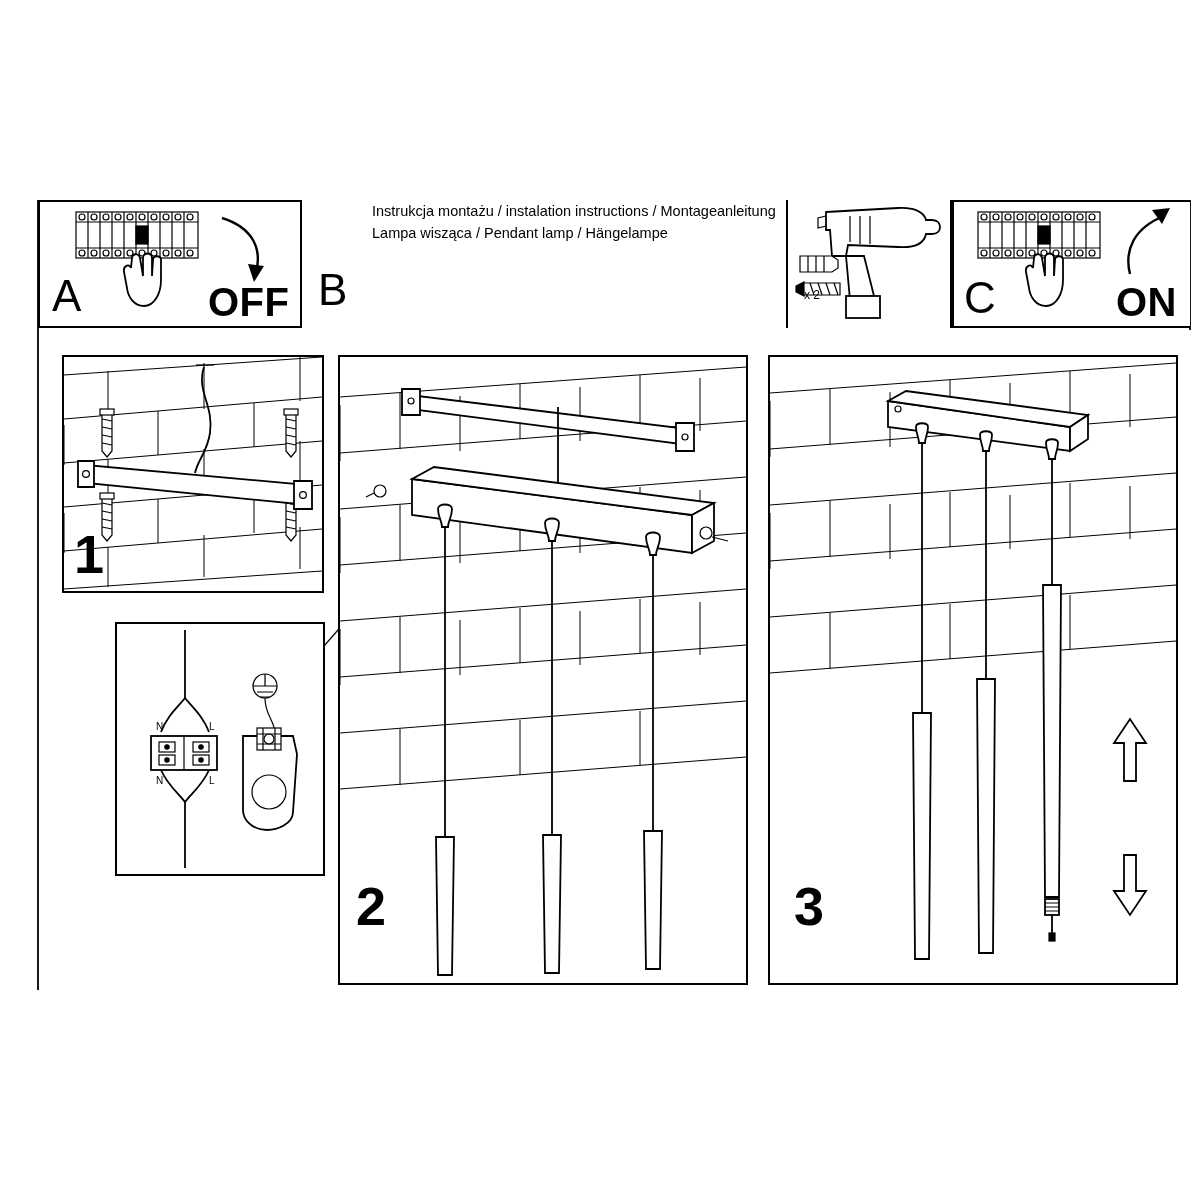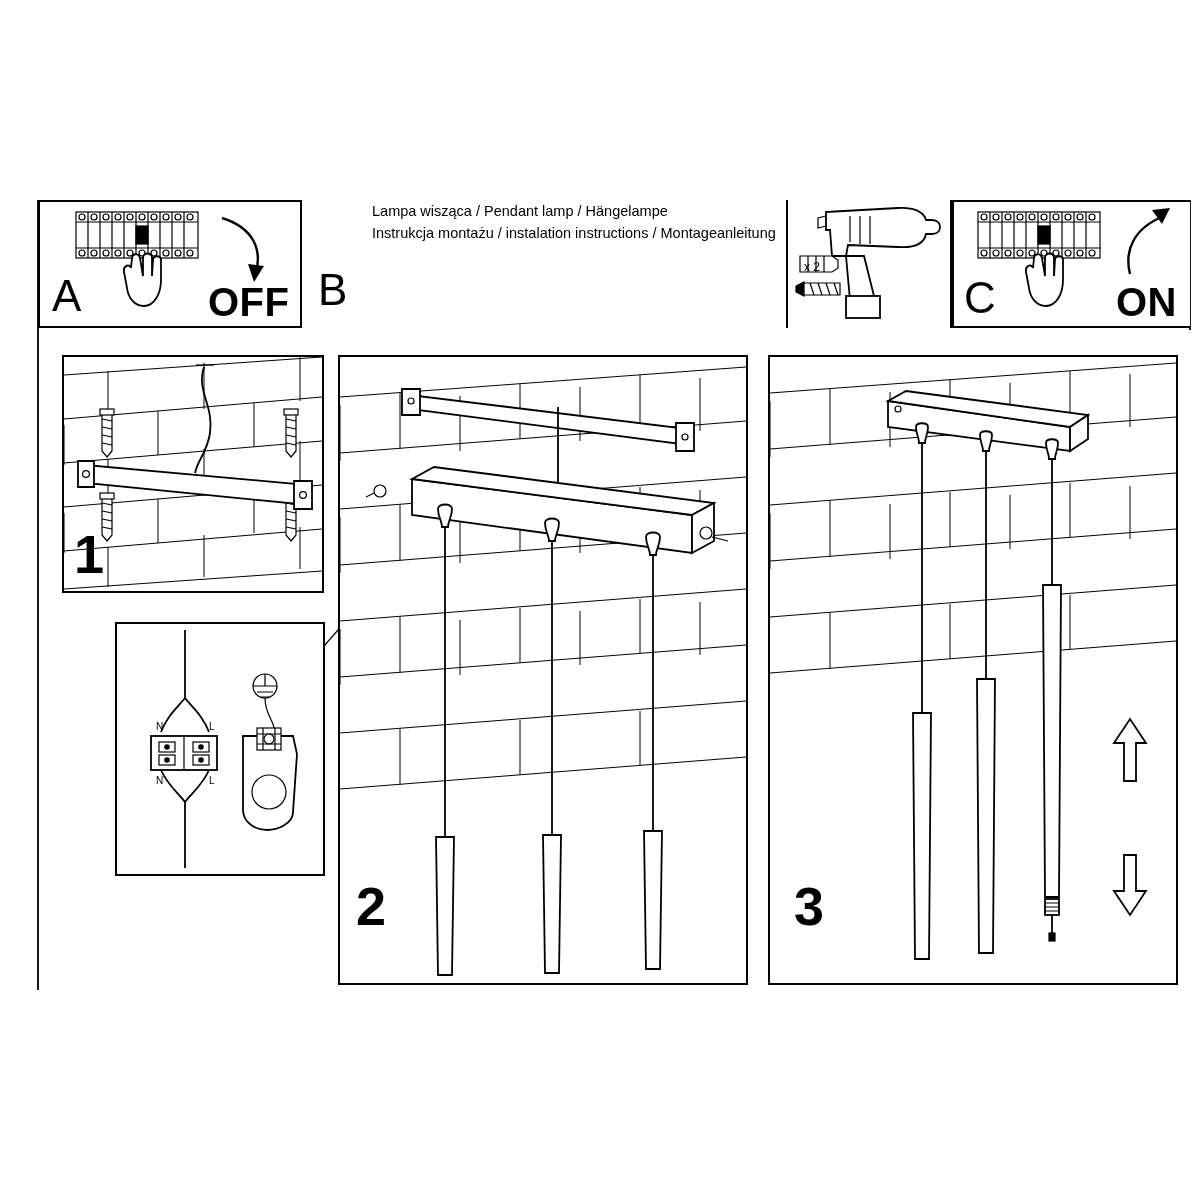--- a/index.html
+++ b/index.html
@@ -12,21 +12,21 @@
   .onoff{font-size:40px;font-weight:700;letter-spacing:.5px;}
   .title-block{position:absolute;left:372px;top:200px;width:420px;font-size:14.5px;line-height:1.55;}
   svg{display:block;overflow:visible;}
   .ln{stroke:#000;fill:none;}
   .thin{stroke-width:1.2;}
   .med{stroke-width:1.8;}
   .thick{stroke-width:2.4;}
   .brick{stroke:#000;stroke-width:1;fill:none;}
   .fillw{fill:#fff;}
   .fillk{fill:#000;}
-  .tiny{font-size:11px;}
+  .tiny{font-size:11px;margin-top:28px;}
   .xtiny{font-size:10px;}
 </style>
 </head>
 <body>
 
 <div class="sheet">
 
   <svg style="position:absolute;left:0;top:0;" width="1200" height="1200">
     <path class="ln med" d="M38,200 L38,990"></path>
     <path class="ln med" d="M1190,200 L1190,330"></path>
@@ -86,22 +86,22 @@
         <path class="fillk" d="M208,62 L224,64 L214,80 Z"></path>
       </g>
     </svg>
     <div class="lbl big-letter" style="left:12px;top:72px;">A</div>
     <div class="lbl onoff" style="left:168px;top:78px;">OFF</div>
   </div>
 
   <div class="lbl big-letter" style="left:318px;top:268px;">B</div>
 
   <div class="title-block">
+    <div>Instrukcja montażu / instalation instructions / Montageanleitung</div>
     <div>Lampa wisząca / Pendant lamp / Hängelampe</div>
-    <div>Instrukcja montażu / instalation instructions / Montageanleitung</div>
   </div>
 
   <div class="box" style="left:786px;top:200px;width:166px;height:128px;border-top:none;border-bottom:none;border-right:2px solid #000;border-left:2px solid #000;">
     <svg width="162" height="124" viewBox="0 0 162 124">
 
       <g>
         <path class="ln med fillw" d="M38,12 L110,8 C126,7 136,12 138,20 L144,20 C150,20 152,24 152,27
           C152,30 150,34 144,34 L138,34 C136,44 126,48 110,47 L60,45 L58,56 L44,56 L42,30 L38,30 Z"></path>
         <path class="ln thin" d="M38,16 L30,18 L30,28 L38,26"></path>
         <path class="ln med fillw" d="M58,56 L76,56 L86,96 L62,100 Z"></path>

